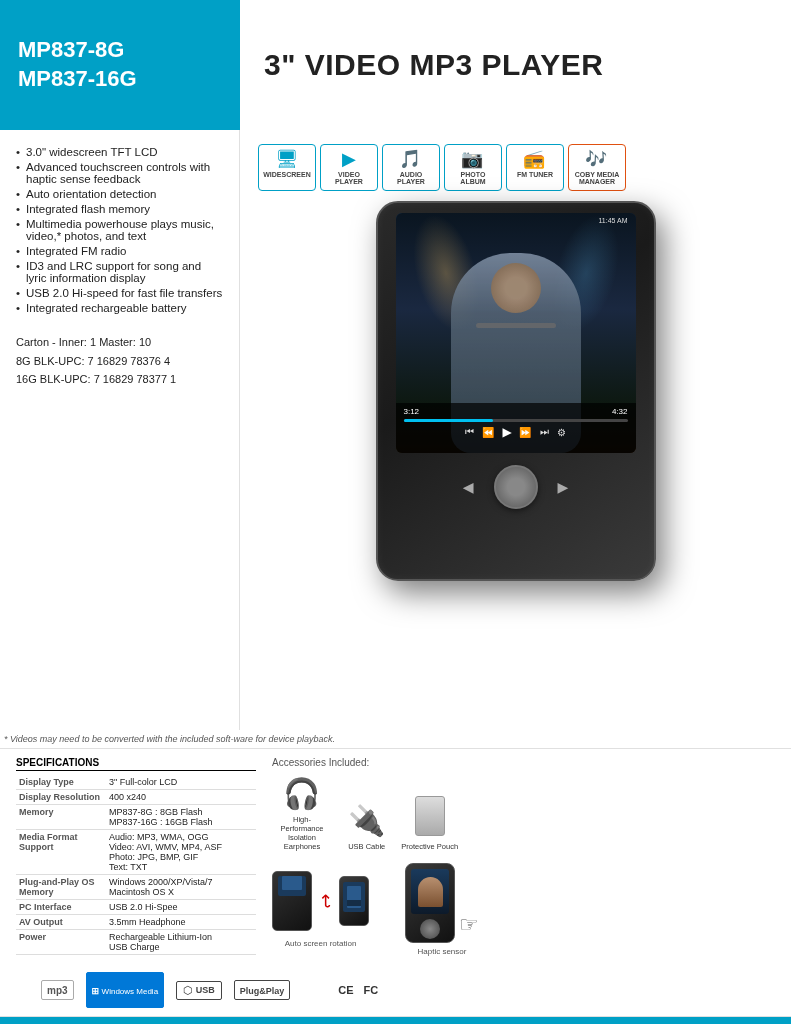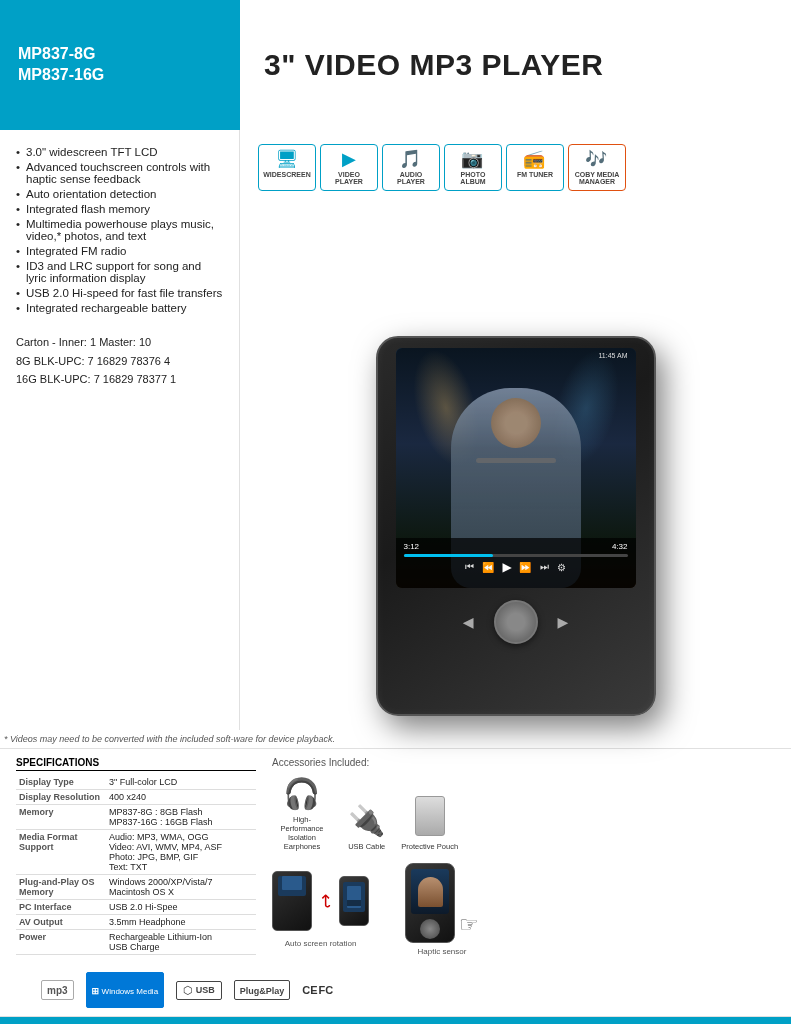--- a/index.html
+++ b/index.html
@@ -21,21 +21,21 @@
       background: #00a0c6;
       width: 240px;
       min-width: 240px;
       padding: 16px 18px;
       display: flex;
       flex-direction: column;
       justify-content: center;
     }
     .header-left h1 {
       color: #fff;
-      font-size: 16px;
+      font-size: 22px;
       font-weight: 900;
       line-height: 1.3;
     }
     .header-right {
       flex: 1;
       padding: 16px 24px;
       display: flex;
       align-items: center;
     }
     .header-right h2 {
@@ -121,21 +121,21 @@
       font-weight: bold;
       color: #444;
       text-transform: uppercase;
     }
 
     
     .device-image-area {
       width: 100%;
       display: flex;
       justify-content: center;
-      align-items: flex-end;
+      align-items: flex-start;
       flex: 1;
     }
     .device-mockup {
       width: 280px;
       height: 380px;
       background: linear-gradient(145deg, #2a2a2a 0%, #1a1a1a 40%, #3a3a3a 100%);
       border-radius: 22px;
       border: 2px solid #555;
       display: flex;
       flex-direction: column;
@@ -339,21 +339,22 @@
 
     
     .logos-bar {
       padding: 8px 16px;
       display: flex;
       align-items: center;
       gap: 12px;
     }
     .cert-marks {
       display: flex;
-      gap: 1px;
+      gap: 10px;
+      margin-left: 36px;
     }
     .cert-mark {
       font-size: 11px;
       font-weight: bold;
       color: #333;
     }
 
     
     .footer {
       background: #00a0c6;

